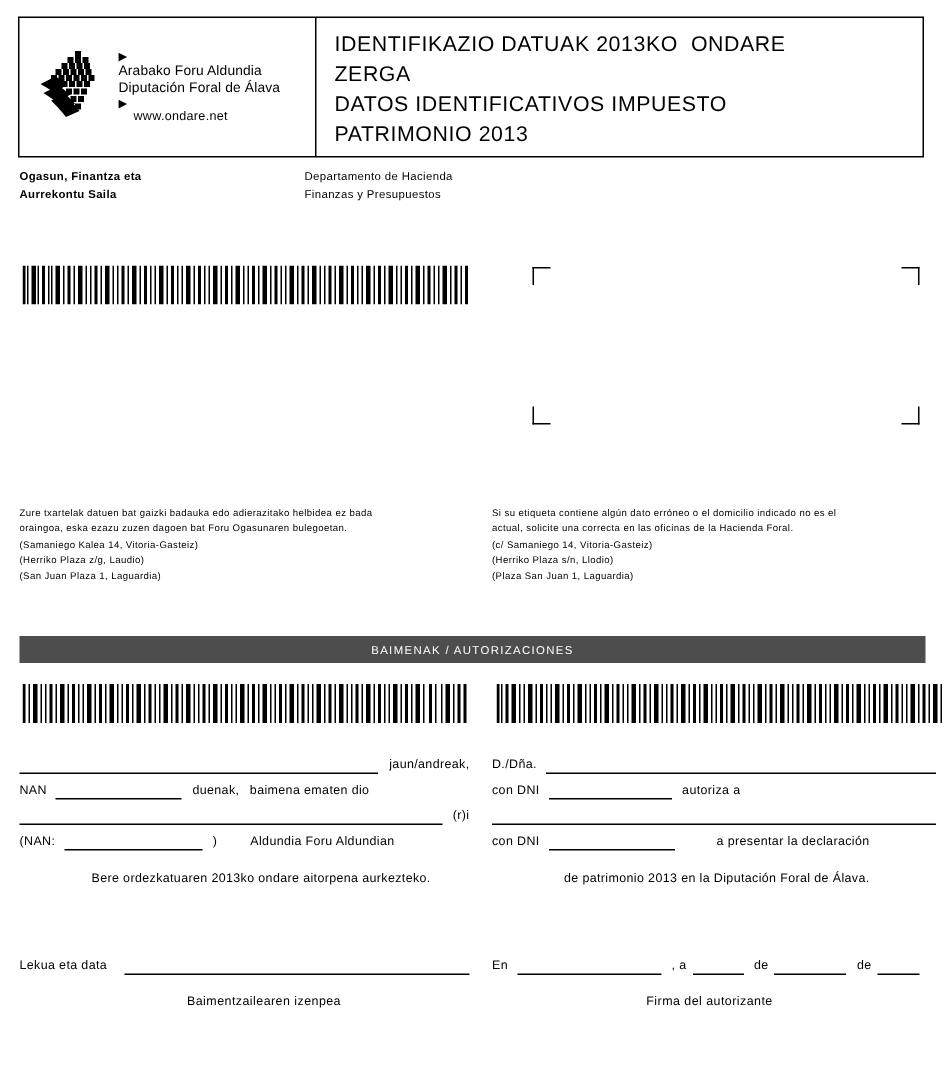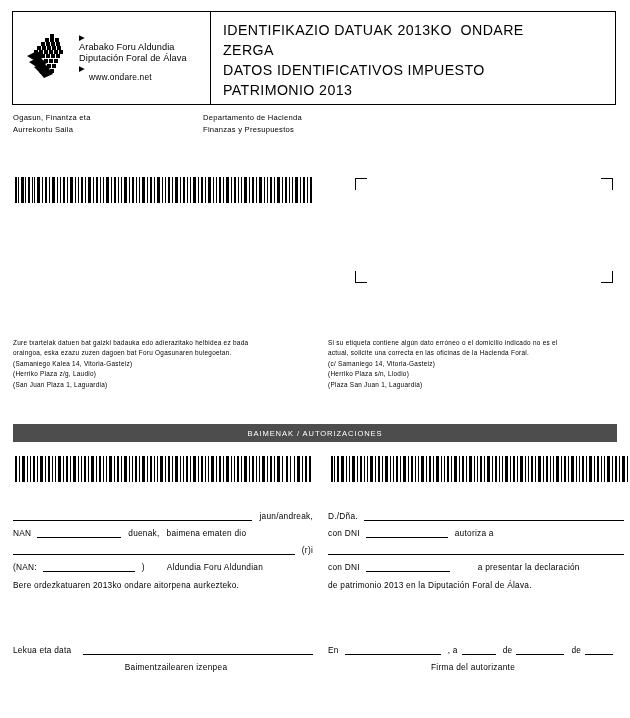--- a/index.html
+++ b/index.html
@@ -86,21 +86,21 @@
     left: 13px;
     top: 112px;
     width: 604px;
     display: flex;
   }
   .dept-col {
     font-size: 7.6px;
     line-height: 1.52;
     letter-spacing: 0.25px;
   }
-  .dept-col.eu { width: 190px; }
+  .dept-col.eu { width: 190px; font-weight: bold; }
 
   
   .barcode {
     display: block;
     height: 26px;
   }
   .barcode-top {
     position: absolute;
     left: 15px;
     top: 177px;
@@ -183,39 +183,39 @@
   .form-col {
     position: absolute;
     font-size: 8.3px;
     letter-spacing: 0.25px;
   }
   .form-col.eu { left: 13px; top: 504px; width: 300px; }
   .form-col.es { left: 328px; top: 504px; width: 296px; }
 
   .frow {
     display: flex;
-    align-items: flex-end;
     height: 17px;
     white-space: nowrap;
   }
   .frow .lbl { flex: none; }
   .frow .lbl.sp-l { margin-left: 7px; }
   .frow .lbl.sp-r { margin-right: 6px; }
   .rule {
     border-bottom: 1px solid #000;
     height: 11px;
     flex: none;
   }
   .rule.grow { flex: 1 1 auto; }
   .bold { font-weight: normal; }
   .trail {
     font-size: 8.3px;
     line-height: 1.45;
     margin-top: 7px;
     white-space: nowrap;
+    margin-left: 48px;
   }
 
   
   .sig {
     position: absolute;
     font-size: 8.3px;
     letter-spacing: 0.25px;
   }
   .sig.eu { left: 13px; top: 638px; width: 300px; }
   .sig.es { left: 328px; top: 638px; width: 296px; }

